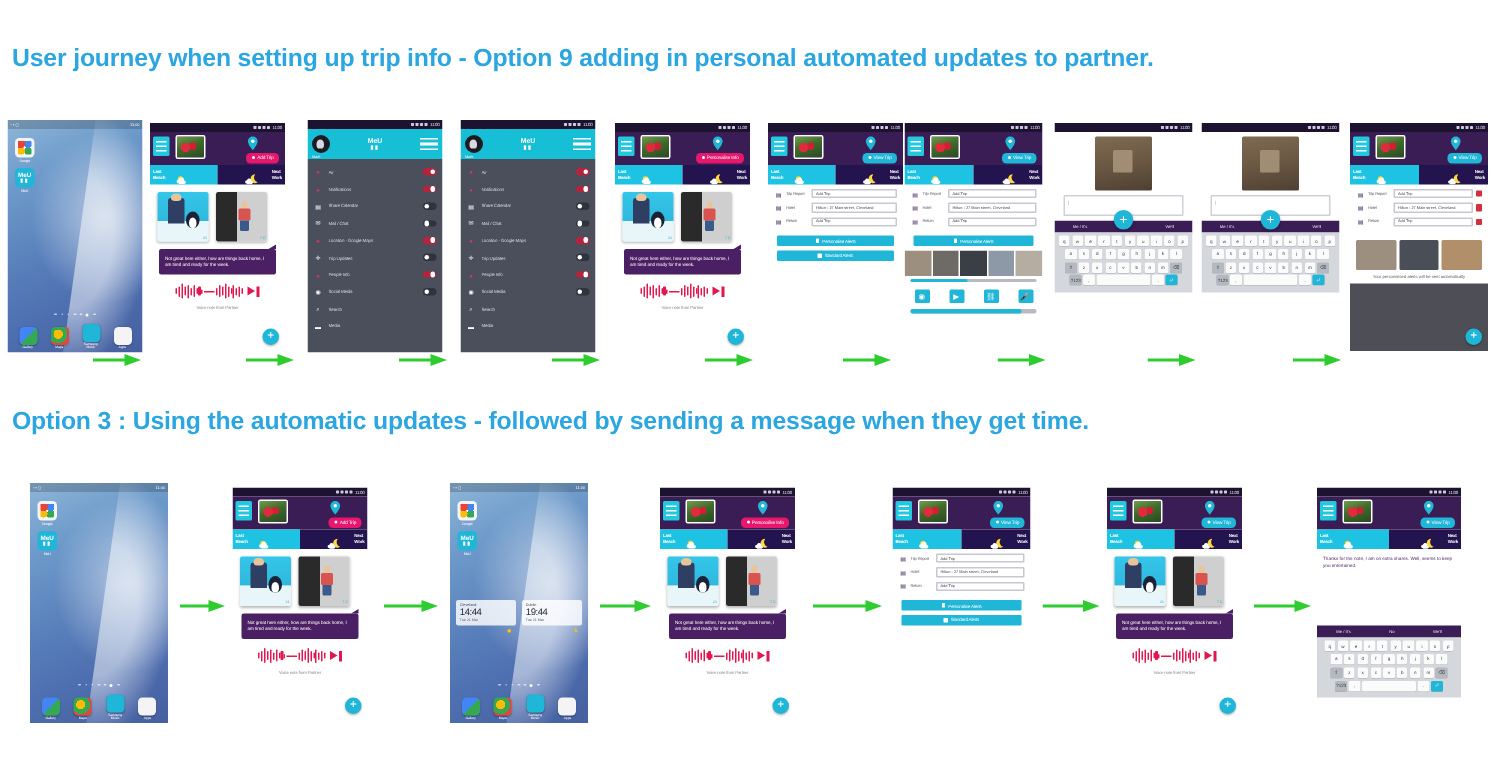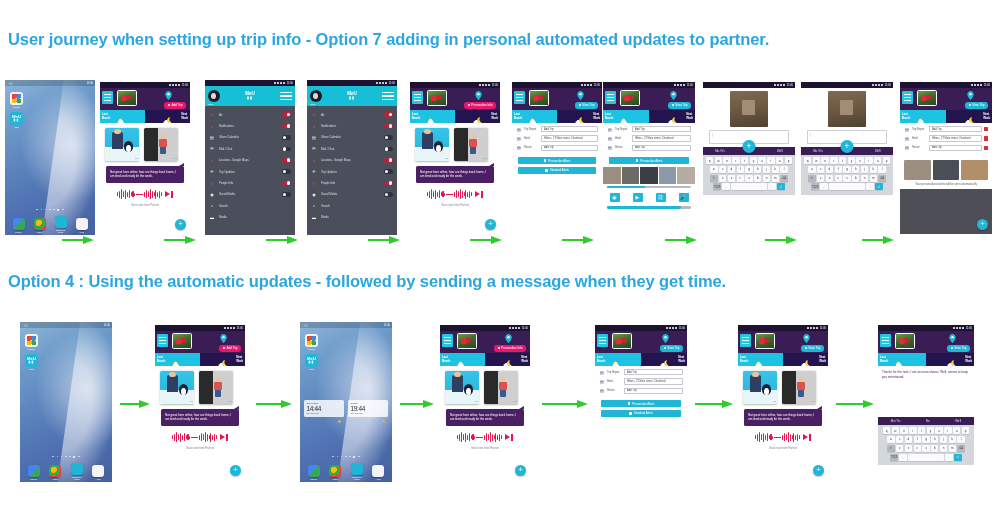--- a/index.html
+++ b/index.html
@@ -351,22 +351,22 @@
   .graypanel{background:#4e4e56;flex:1;}
   .whitecap{
     font-size:2.8px;color:#5a5a66;text-align:center;padding:2.5px 3px;line-height:3.8px;
   }
   .thumb3{display:flex;gap:2px;padding:3px 4px 0 4px;}
   .thumb3 .t{flex:1;height:20px;border-radius:1px;background:#8a7f74;}
 </style>
 </head>
 <body>
 
-<div class="heading" id="h1">User journey when setting up trip info - Option 7 adding in personal automated updates to partner.</div>
-<div class="heading" id="h2">Option 4 : Using the automatic updates - followed by sending a message when they get time.</div>
+<div class="heading" id="h1">User journey when setting up trip info - Option 9 adding in personal automated updates to partner.</div>
+<div class="heading" id="h2">Option 3 : Using the automatic updates - followed by sending a message when they get time.</div>
 
 <div id="row1">
     <div class="phone" style="left: 5px; top: 80px; width: 90px; height: 155px; display: flex; flex-direction: column;">
       <div class="home">
         <div class="curve"></div>
         <div class="sbar">
           <span>▫ ▪ ◻</span>
           <span>11:00</span>
         </div>
         <div class="appico" style="left: 5px; top: 12px;">

